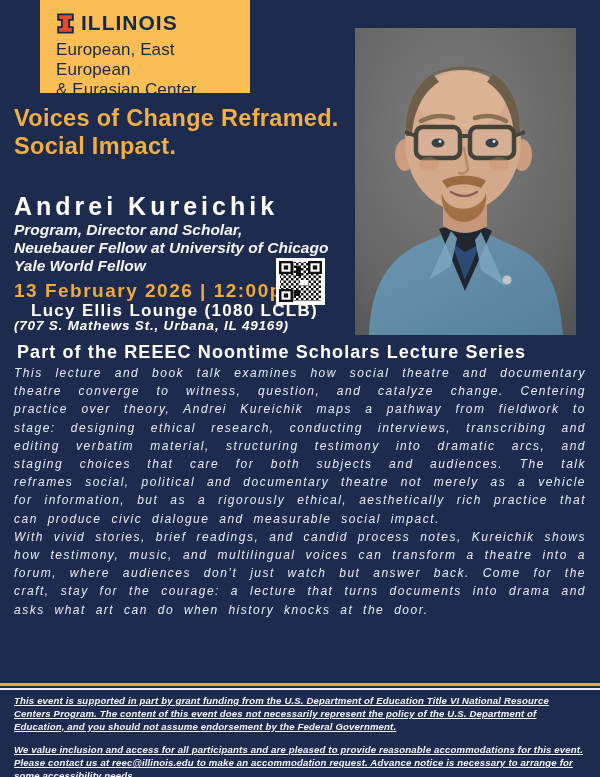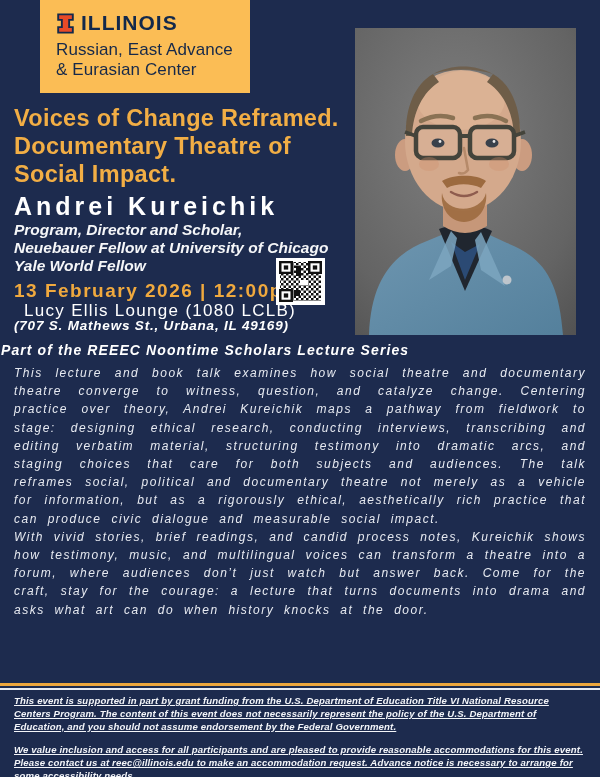--- a/index.html
+++ b/index.html
@@ -48,36 +48,36 @@
     color:#f5f6f8;font-weight:bold;font-style:italic;
     font-size:15.5px;line-height:18px;white-space:nowrap;
   }
   
   .datetime{
     position:absolute;left:14px;top:280px;
     color:#f0a93e;font-weight:bold;font-size:19px;letter-spacing:1.5px;
     white-space:nowrap;
   }
   .venue{
-    position:absolute;left:24px;top:301px;
-    color:#ffffff;font-weight:normal;font-size:17px;letter-spacing:1.3px;
+    position:absolute;left:31px;top:301px;
+    color:#ffffff;font-weight:bold;font-size:17px;letter-spacing:1.3px;
     white-space:nowrap;
   }
   .address{
     position:absolute;left:14px;top:318px;
     color:#ffffff;font-weight:bold;font-style:italic;font-size:13.5px;
     letter-spacing:0.8px;white-space:nowrap;
   }
   .qr{
     position:absolute;left:276px;top:258px;width:49px;height:47px;
     background:#ffffff;
   }
   .series{
-    position:absolute;left:1px;top:342px;
-    color:#ffffff;font-weight:bold;font-style:italic;font-size:14px;
+    position:absolute;left:17px;top:342px;
+    color:#ffffff;font-weight:bold;font-size:18px;
     letter-spacing:1.1px;white-space:nowrap;
   }
   
   .description{
     position:absolute;left:14px;top:364px;width:572px;
     color:#e7eaf1;font-style:italic;font-size:12px;line-height:18.2px;
     letter-spacing:1.5px;word-spacing:5px;
     text-align:justify;
   }
   .description p{margin:0;}
@@ -103,21 +103,21 @@
   <div class="brandbox">
     <div class="brandrow">
       <span>
         <svg class="blocki" viewBox="0 0 26 30" aria-hidden="true">
           <path d="M3 2.5 h20 v7.5 h-5 v10 h5 v7.5 H3 v-7.5 h5 v-10 H3 z" fill="#e84a27" stroke="#13294b" stroke-width="2.6" stroke-linejoin="miter"></path>
         </svg>
       </span>
       <span class="wordmark">ILLINOIS</span>
     </div>
     <div class="centername">
-      <div>Russian, East Advance</div>
+      <div>European, East European</div>
       <div>&amp; Eurasian Center</div>
     </div>
   </div>
 
   <div class="photo">
     <svg width="221" height="307" viewBox="0 0 221 307" aria-hidden="true">
       <defs>
         <radialGradient id="pbg" cx="45%" cy="35%" r="85%">
           <stop offset="0%" stop-color="#7e7e7e"></stop>
           <stop offset="70%" stop-color="#646464"></stop>
@@ -173,21 +173,20 @@
 
       <path d="M87,165 C90,186 126,186 131,165 C133,180 123,194 109,194 C95,194 85,180 87,165 Z" fill="#9c6a3f" opacity="0.9"></path>
 
       <ellipse cx="74" cy="136" rx="10" ry="7" fill="#cf8f6d" opacity="0.35"></ellipse>
       <ellipse cx="144" cy="136" rx="10" ry="7" fill="#cf8f6d" opacity="0.35"></ellipse>
     </svg>
   </div>
 
   <div class="title">
     <div>Voices of Change Reframed.</div>
-    <div>Documentary Theatre of</div>
     <div>Social Impact.</div>
   </div>
 
   <div class="speaker-name">Andrei Kureichik</div>
   <div class="credentials">
     <div>Program, Director and Scholar,</div>
     <div>Neuebauer Fellow at University of Chicago</div>
     <div>Yale World Fellow</div>
   </div>
 

